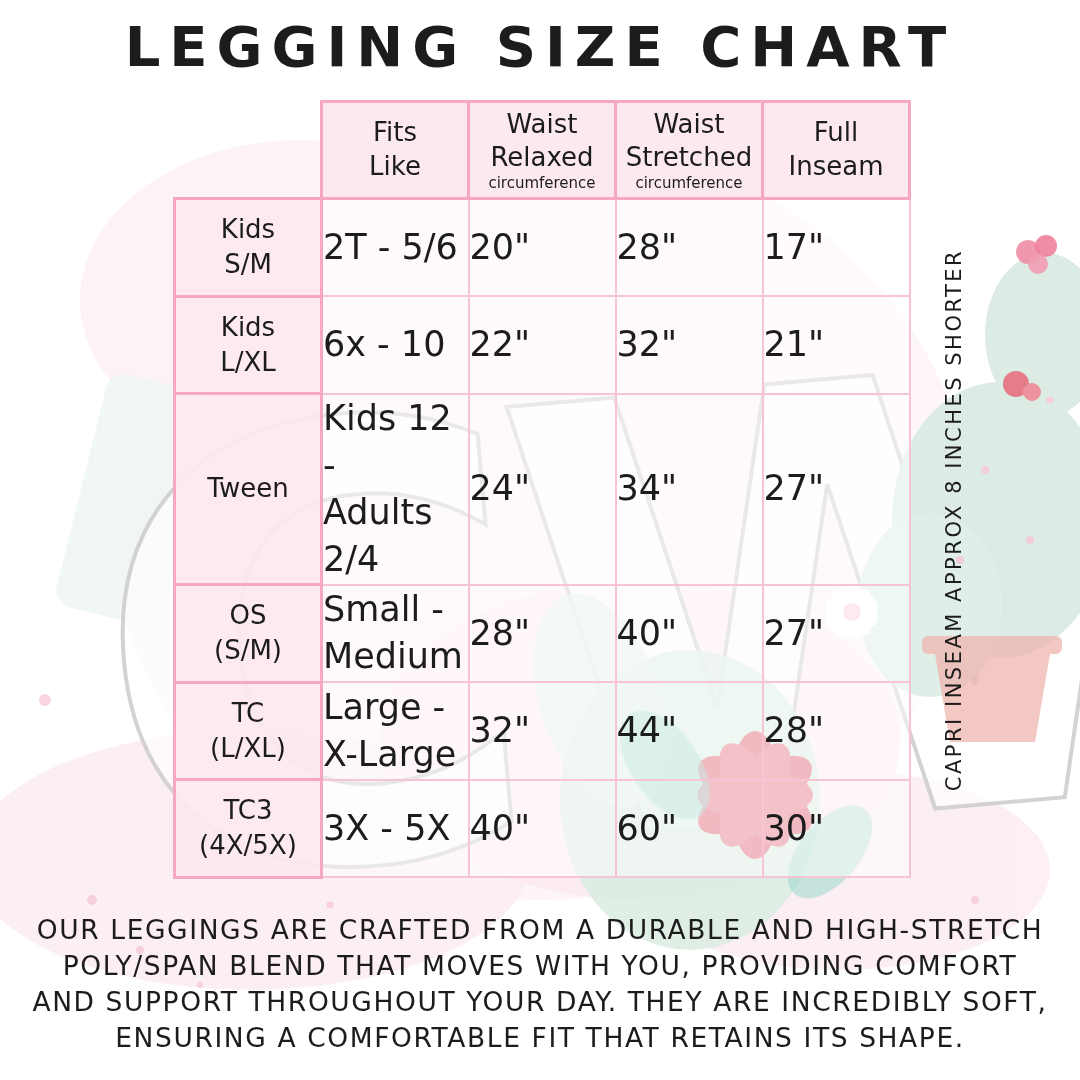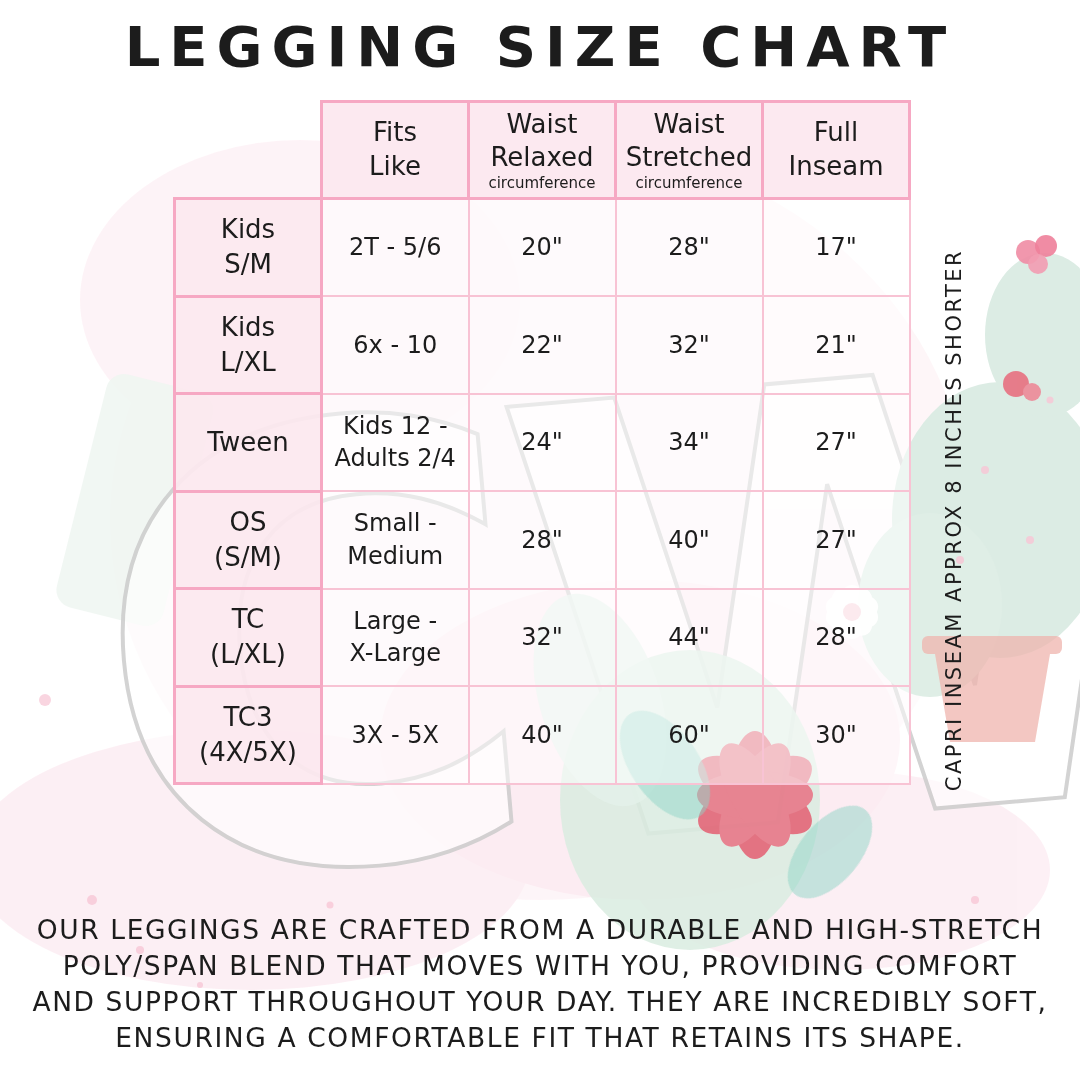--- a/index.html
+++ b/index.html
@@ -29,21 +29,21 @@
   }
   .h-title { font-size:26px; line-height:1.3; white-space:pre-line; }
   .h-sub { font-size:15px; line-height:1.15; margin-top:0; }
   td.rowlabel {
     background:rgba(252,232,239,0.93); border:3px solid #f6a8c3;
     font-size:26px; line-height:1.35; text-align:center; vertical-align:middle;
     white-space:pre-line; padding:12px;
   }
   td.td {
     background:rgba(255,255,255,0.5); border:2px solid #f8c3d4;
-    font-size:24px; line-height:1.35; text-align:center; vertical-align:middle;
+    font-size:35px; line-height:1.35; text-align:left; vertical-align:middle;
     white-space:pre-line; padding:0;
   }
 
   .side-note {
     position:absolute; left:657px; top:505px; width:600px; height:30px;
     transform:rotate(-90deg); text-align:center;
     font-size:21px; letter-spacing:2.5px; z-index:1; white-space:nowrap;
   }
 
   .description { position:absolute; top:912px; left:0; width:1080px; text-align:center; z-index:2; }

